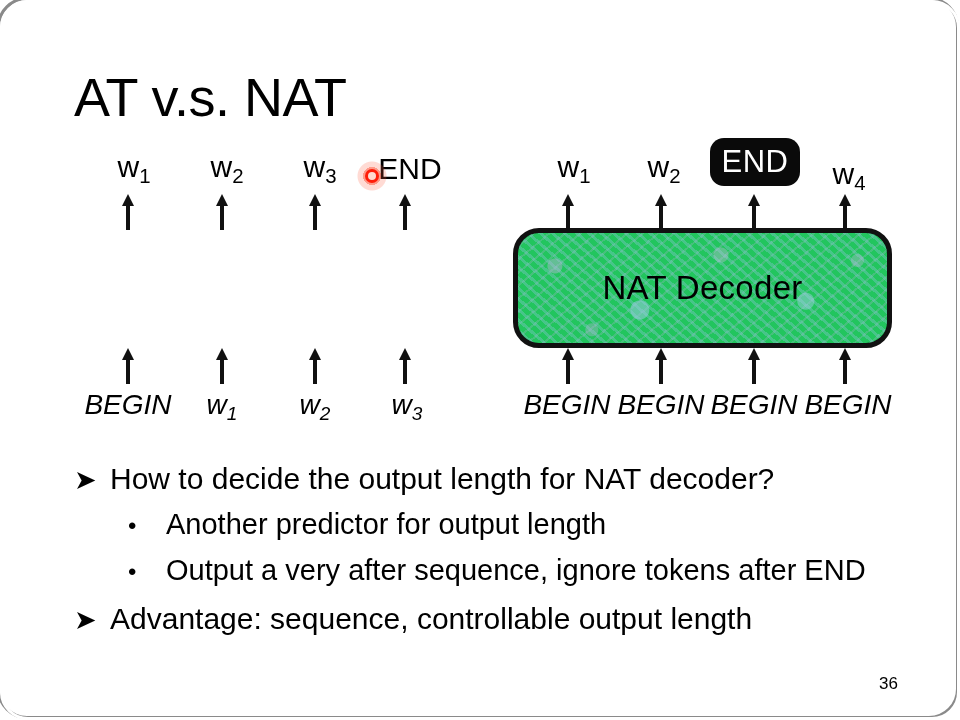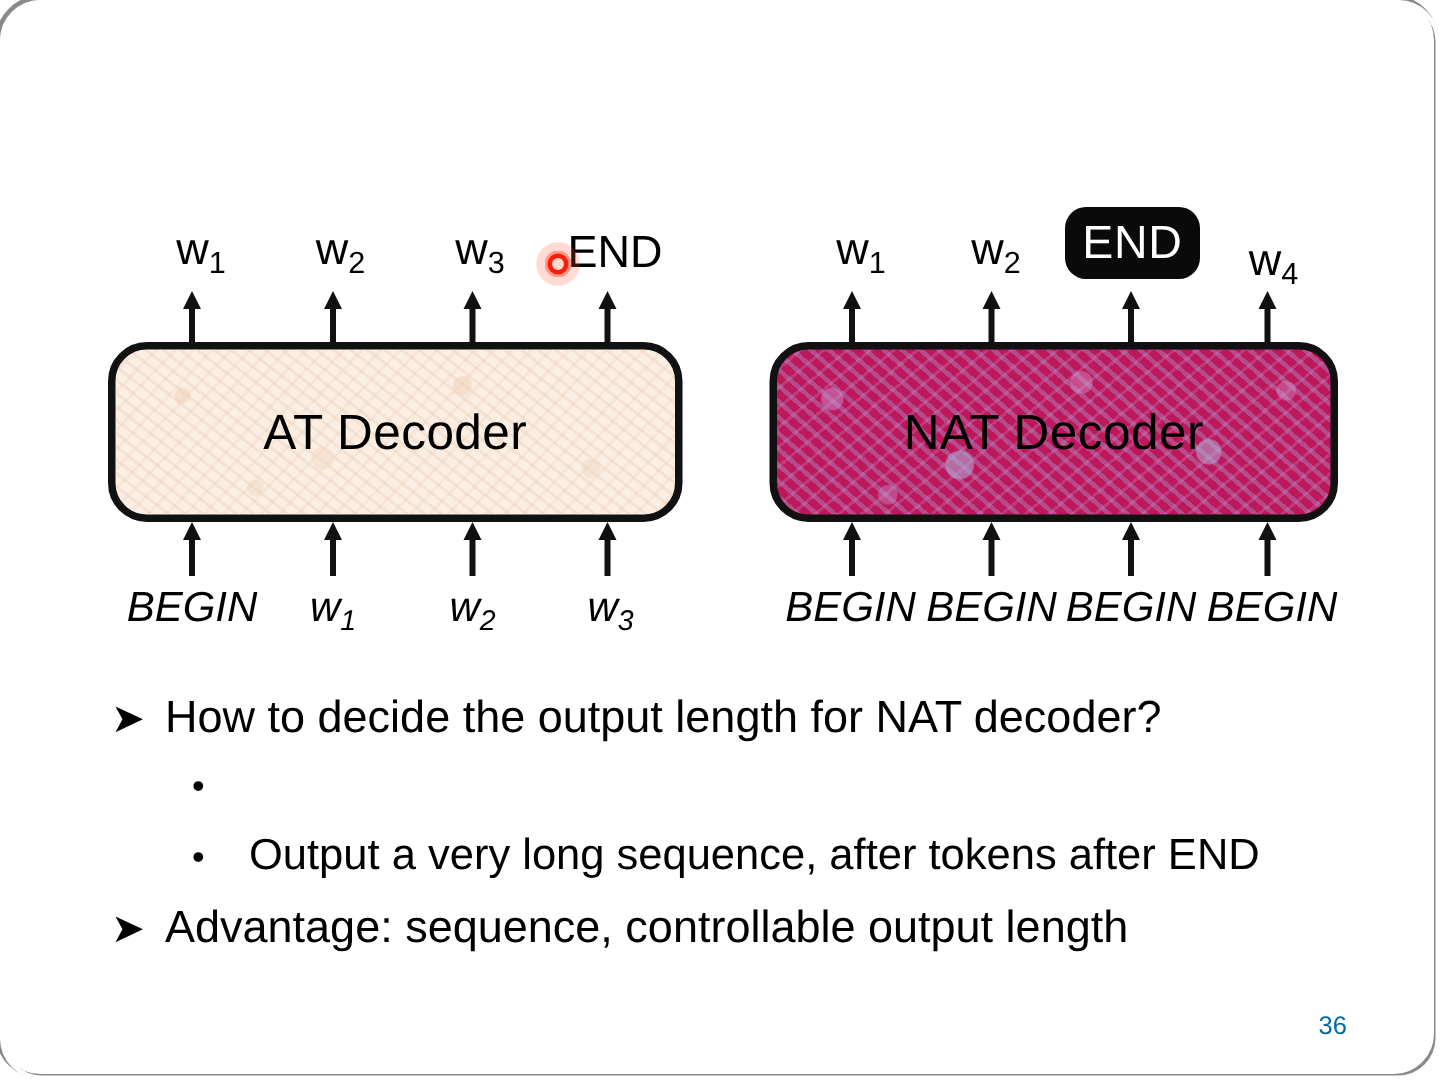--- a/index.html
+++ b/index.html
@@ -102,21 +102,21 @@
       radial-gradient(circle at 12% 28%, rgba(236,205,180,.55) 0 5px, transparent 6px),
       radial-gradient(circle at 37% 66%, rgba(240,214,192,.5) 0 7px, transparent 8px),
       radial-gradient(circle at 62% 22%, rgba(233,200,172,.45) 0 6px, transparent 7px),
       radial-gradient(circle at 85% 72%, rgba(238,210,188,.5) 0 6px, transparent 7px),
       radial-gradient(circle at 25% 84%, rgba(235,205,180,.4) 0 5px, transparent 6px),
       repeating-linear-gradient(38deg, rgba(226,192,165,.30) 0 2px, rgba(253,243,233,0) 2px 7px),
       repeating-linear-gradient(-46deg, rgba(229,198,172,.22) 0 2px, rgba(253,243,233,0) 2px 9px);
   }
   
   #nat-decoder {
-    background-color: #be185d;
+    background-color: #22c55e;
   }
   #nat-decoder .tex {
     background-image:
       radial-gradient(circle at 10% 30%, rgba(205,180,240,.45) 0 7px, transparent 8px),
       radial-gradient(circle at 33% 70%, rgba(170,205,245,.55) 0 9px, transparent 10px),
       radial-gradient(circle at 55% 20%, rgba(212,188,238,.4) 0 7px, transparent 8px),
       radial-gradient(circle at 78% 62%, rgba(176,208,246,.5) 0 8px, transparent 9px),
       radial-gradient(circle at 92% 25%, rgba(208,184,236,.38) 0 6px, transparent 7px),
       radial-gradient(circle at 20% 88%, rgba(200,178,236,.38) 0 6px, transparent 7px),
       repeating-linear-gradient(41deg, rgba(160,198,242,.35) 0 3px, rgba(225,240,252,0) 3px 8px),
@@ -174,31 +174,32 @@
   .lvl1 .marker { width: 36px; font-size: 27px; }
   .lvl2 { font-size: 29px; line-height: 33px; left: 128px; }
   .lvl2 .marker { width: 38px; font-size: 24px; }
 
   
   #page-number {
     position: absolute;
     right: 62px;
     top: 674px;
     font-size: 17px;
-    color: #0369a1;
+    color: #000000;
   }
 </style>
 </head>
 <body>
 
 <div id="slide">
 
   <div id="frame"></div>
   <div id="frame-inner"></div>
 
+  <div id="title">AT v.s. NAT</div>
 
   <div class="tok" style="left:134px; top:152px;">
     <span>w</span><sub>1</sub>
   </div>
   <div class="tok" style="left:227px; top:152px;">
     <span>w</span><sub>2</sub>
   </div>
   <div class="tok" style="left:320px; top:152px;">
     <span>w</span><sub>3</sub>
   </div>
@@ -226,24 +227,20 @@
         <path d="M10 0 L4 12 L16 12 Z" fill="#111"></path>
       </svg>
   </div>
   <div class="arrow-up" style="left:405px; top:194px; height:36px;">
     <svg width="20" height="36" viewBox="0 0 20 36">
         <path d="M10 36 L10 8" stroke="#111" stroke-width="4" fill="none"></path>
         <path d="M10 0 L4 12 L16 12 Z" fill="#111"></path>
       </svg>
   </div>
 
-  <div id="at-decoder" class="decoder" style="left:72px; top:228px; width:383px; height:120px;">
-    <div class="tex"></div>
-    <span class="lbl">AT Decoder</span>
-  </div>
 
   <div class="arrow-up" style="left:128px; top:348px; height:36px;">
     <svg width="20" height="36" viewBox="0 0 20 36">
         <path d="M10 36 L10 8" stroke="#111" stroke-width="4" fill="none"></path>
         <path d="M10 0 L4 12 L16 12 Z" fill="#111"></path>
       </svg>
   </div>
   <div class="arrow-up" style="left:222px; top:348px; height:36px;">
     <svg width="20" height="36" viewBox="0 0 20 36">
         <path d="M10 36 L10 8" stroke="#111" stroke-width="4" fill="none"></path>
@@ -359,25 +356,26 @@
     <span>BEGIN</span><sub></sub>
   </div>
 
   <div class="bullet lvl1" style="top:462px;">
     <span class="marker">➤</span>
     <span>How to decide the output length for NAT decoder?</span>
   </div>
 
   <div class="bullet lvl2" style="top:508px;">
     <span class="marker">•</span>
+    <span>Another predictor for output length</span>
   </div>
 
   <div class="bullet lvl2" style="top:554px;">
     <span class="marker">•</span>
-    <span>Output a very long sequence, after tokens after END</span>
+    <span>Output a very after sequence, ignore tokens after END</span>
   </div>
 
   <div class="bullet lvl1" style="top:602px;">
     <span class="marker">➤</span>
     <span>Advantage: sequence, controllable output length</span>
   </div>
 
   <div id="page-number">36</div>
 
 </div>

